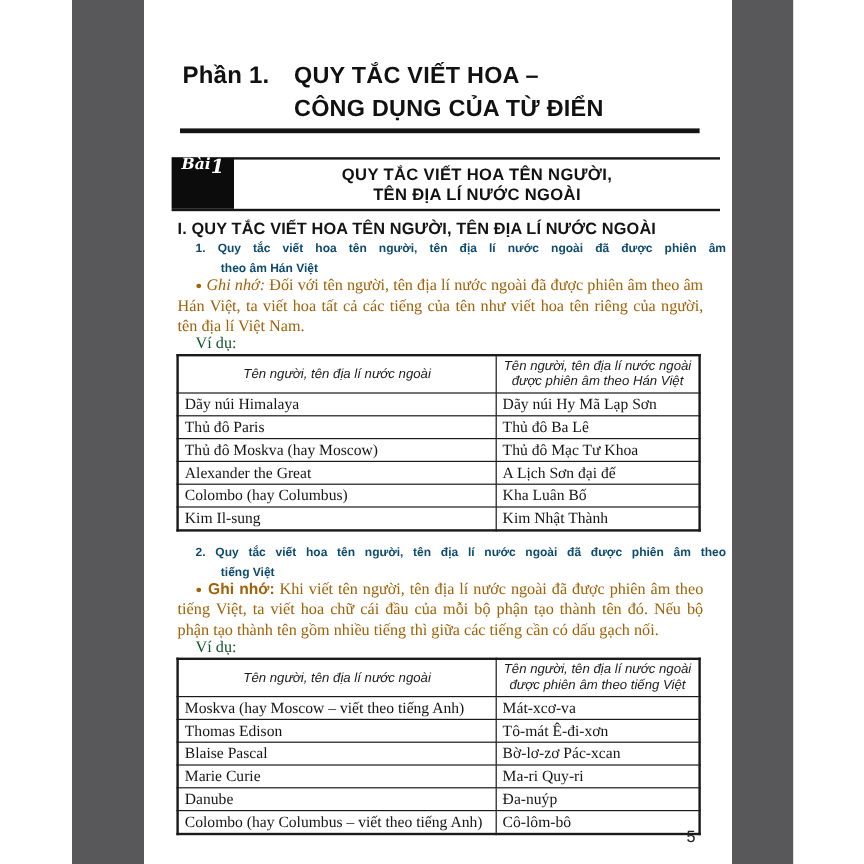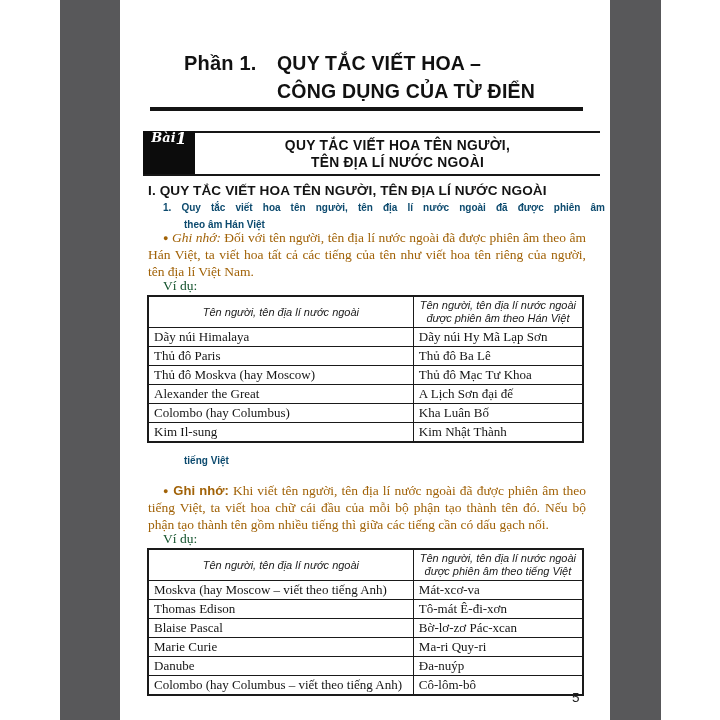--- a/index.html
+++ b/index.html
@@ -10,21 +10,21 @@
   
   .bg-strip{position:absolute;top:0;height:720px;background:#58585a;}
   .bg-strip.left{left:60px;width:60px;}
   .bg-strip.right{left:610px;width:51px;}
 
   
   .page{position:absolute;left:120px;top:0;width:490px;height:720px;background:#ffffff;}
 
   
   .part-header{position:absolute;left:32px;top:50px;display:flex;align-items:flex-start;}
-  .part-label{font-weight:bold;font-size:20px;line-height:27px;letter-spacing:.2px;color:#111;width:93px;flex:0 0 93px;margin-left:32px;}
+  .part-label{font-weight:bold;font-size:20px;line-height:27px;letter-spacing:.2px;color:#111;width:93px;flex:0 0 93px;}
   .part-title{font-weight:bold;font-size:19.5px;line-height:27.5px;letter-spacing:.2px;color:#111;}
   .thick-rule{position:absolute;left:30px;top:107px;width:433px;height:4px;background:#141414;}
 
   
   .lesson-band{position:absolute;left:23px;top:131px;width:457px;height:43px;display:flex;border-bottom:2px solid #161616;}
   .lesson-badge{flex:0 0 52px;background:#0c0c0c;color:#fff;text-align:center;
                 font-family:"DejaVu Serif",serif;font-style:italic;font-weight:bold;
                 display:flex;flex-direction:row;justify-content:center;line-height:1;}
   .badge-word{font-size:13px;margin-bottom:2px;}
   .badge-number{font-size:16px;}
@@ -144,20 +144,21 @@
             <td>Kha Luân Bố</td>
           </tr>
         <tr>
             <td>Kim Il-sung</td>
             <td>Kim Nhật Thành</td>
           </tr>
       </tbody>
     </table>
 
     <div class="sub-heading" id="sub2-heading">
+      <span class="l1">2. Quy tắc viết hoa tên người, tên địa lí nước ngoài đã được phiên âm theo</span>
       <span class="l2">tiếng Việt</span>
     </div>
 
     <p class="note-para" id="para2"><span class="bullet">●</span> <span class="note-label-bold">Ghi nhớ:</span> <span>Khi viết tên người, tên địa lí nước ngoài đã được phiên âm theo tiếng Việt, ta viết hoa chữ cái đầu của mỗi bộ phận tạo thành tên đó. Nếu bộ phận tạo thành tên gồm nhiều tiếng thì giữa các tiếng cần có dấu gạch nối.</span></p>
 
     <div class="example-label" id="vidu2">Ví dụ:</div>
 
     <table class="ex-table" id="table2">
       <colgroup>
           <col class="c1">

